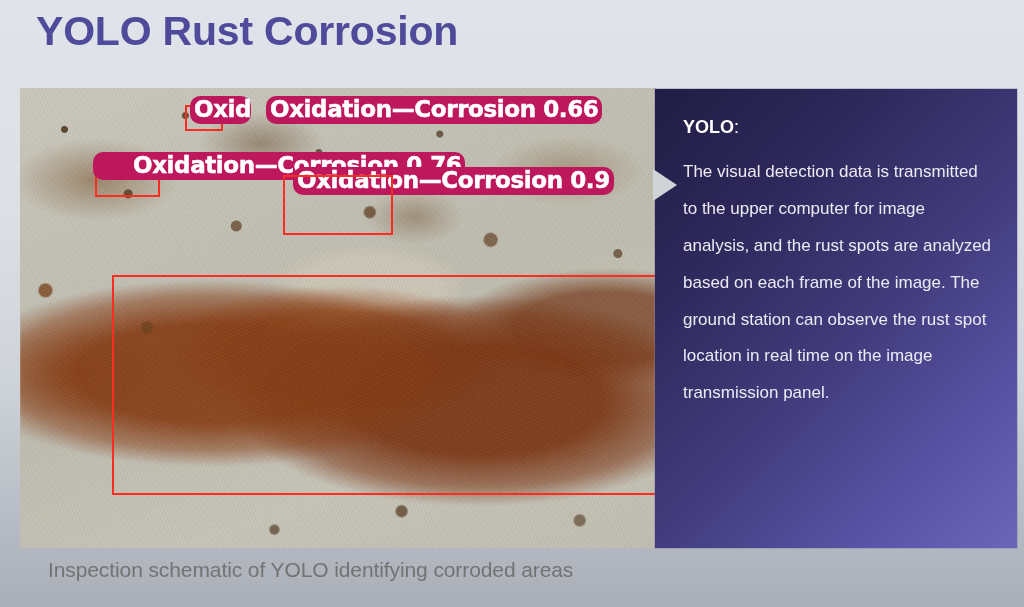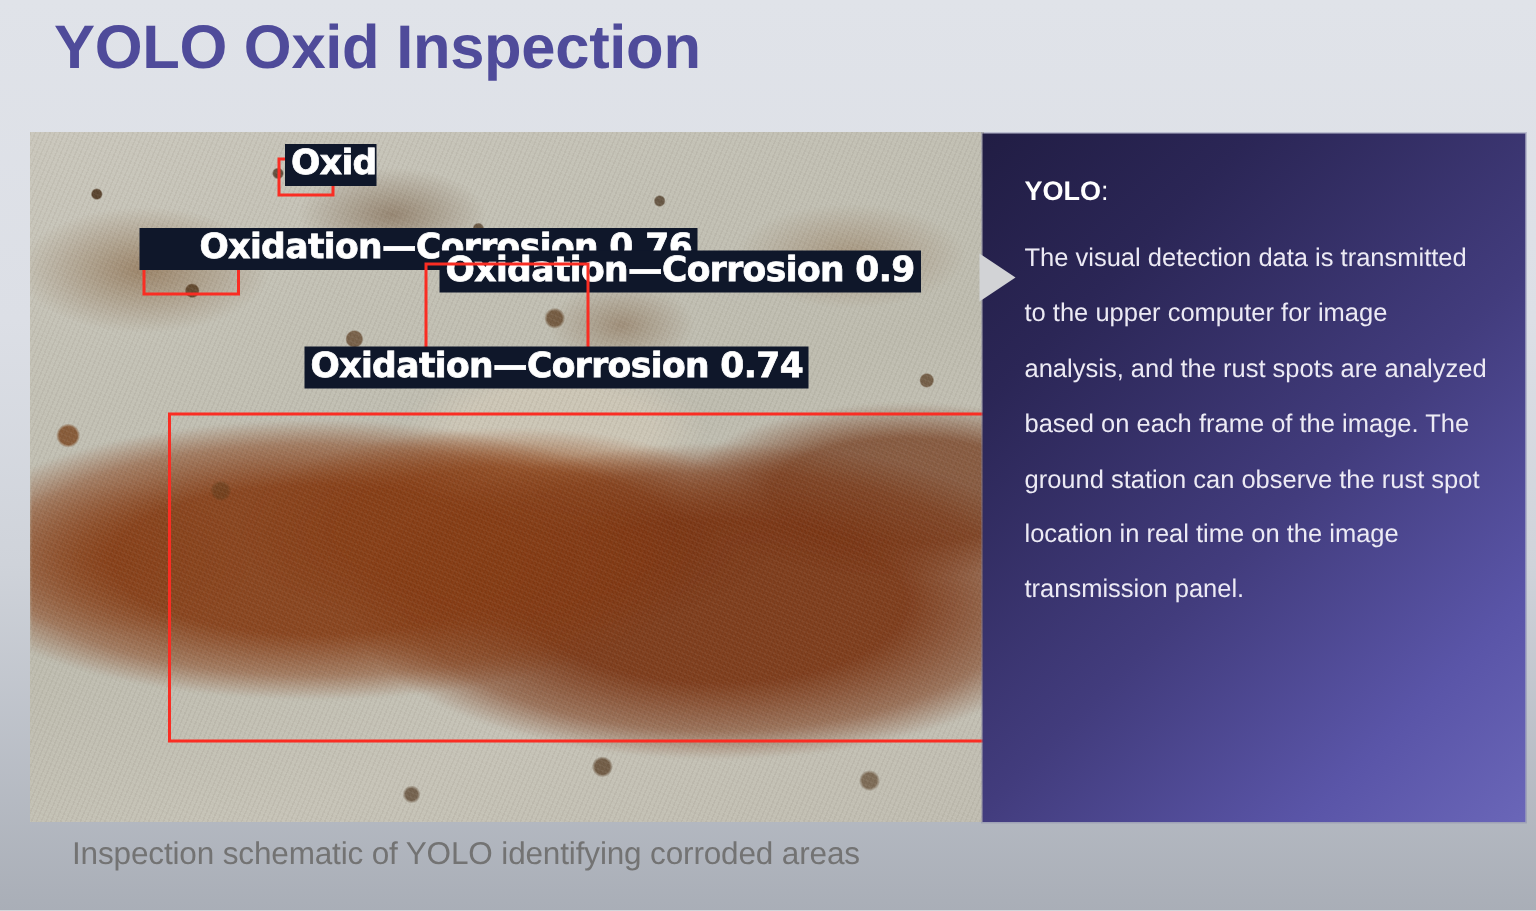--- a/index.html
+++ b/index.html
@@ -69,28 +69,29 @@
       repeating-linear-gradient(67deg, rgba(255,255,255,.07) 0 1px, transparent 1px 2px);
   }
 
   
   #detection-overlay { position:absolute; inset:0; }
   .det-box {
     position:absolute; border:2.5px solid #fa2d23; box-sizing:border-box;
   }
   .det-label {
     position:absolute;
-    background:#0f172a;
+    background:#be185d;
     color:#fff;
     font-family:"DejaVu Sans", sans-serif;
     font-size:23px; font-weight:700;
     line-height:1.08;
     padding:1px 4px 2px 4px;
     white-space:nowrap;
     letter-spacing:-0.4px;
+    border-radius:10px;
     -webkit-text-stroke:0.5px #fff;
   }
 
   
   #info-panel {
     position:absolute; left:655px; top:89px; width:362px; height:459px;
     background:linear-gradient(135deg,#211d44 0%,#2b2656 22%,#423c7d 55%,#5a55a8 82%,#6a66b8 100%);
     box-shadow:0 0 0 1px rgba(120,120,160,.35);
     padding:28px 24px 10px 28px;
   }
@@ -112,42 +113,42 @@
   
   #figure-caption {
     position:absolute; left:48px; top:558px;
     font-size:21px; color:#737373; letter-spacing:-0.1px;
     white-space:nowrap;
   }
 </style>
 </head>
 <body>
 
-<div id="slide-title">YOLO Oxid Inspection</div>
+<div id="slide-title">YOLO Rust Corrosion</div>
 
 <div id="figure-photo">
 
   <div class="tex tex-base"></div>
   <div class="tex tex-rustband"></div>
   <div class="tex tex-speckle"></div>
   <div class="tex tex-grain"></div>
 
   <div id="detection-overlay">
 
     <div class="det-box" style="left:165px; top:17px; width:38px; height:26px;"></div>
+    <div class="det-label" style="left:246px; top:8px;">Oxidation—Corrosion 0.66</div>
 
     <div class="det-label" style="left:170px; top:8px; padding-right:0;">Oxid</div>
 
     <div class="det-box" style="left:75px; top:77px; width:65px; height:32px;"></div>
     <div class="det-label" style="left:73px; top:64px;padding-left:40px;">Oxidation—Corrosion 0.76</div>
 
     <div class="det-label" style="left:273px; top:79px;">Oxidation—Corrosion 0.9</div>
 
     <div class="det-box" style="left:263px; top:87px; width:110px; height:60px;"></div>
-    <div class="det-label" style="left:183px; top:143px;">Oxidation—Corrosion 0.74</div>
 
     <div class="det-box" style="left:92px; top:187px; width:552px; height:220px;"></div>
 
   </div>
 </div>
 
 <div id="info-panel">
   <div id="panel-arrow"></div>
   <div id="panel-heading"><span>YOLO</span><span class="colon">:</span></div>
   <div id="panel-body"> The visual detection data is transmitted to the upper computer for image analysis, and the rust spots are analyzed based on each frame of the image. The ground station can observe the rust spot location in real time on the image transmission panel.</div>

